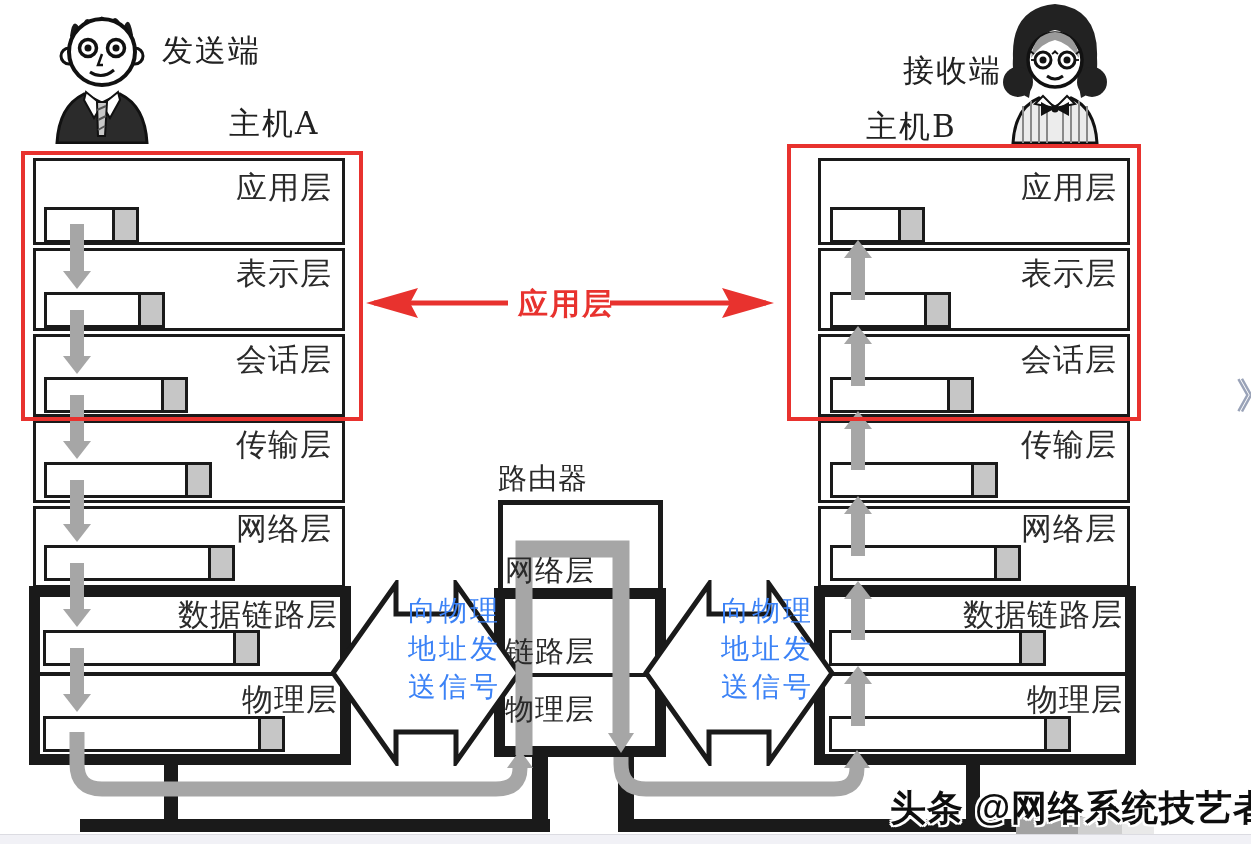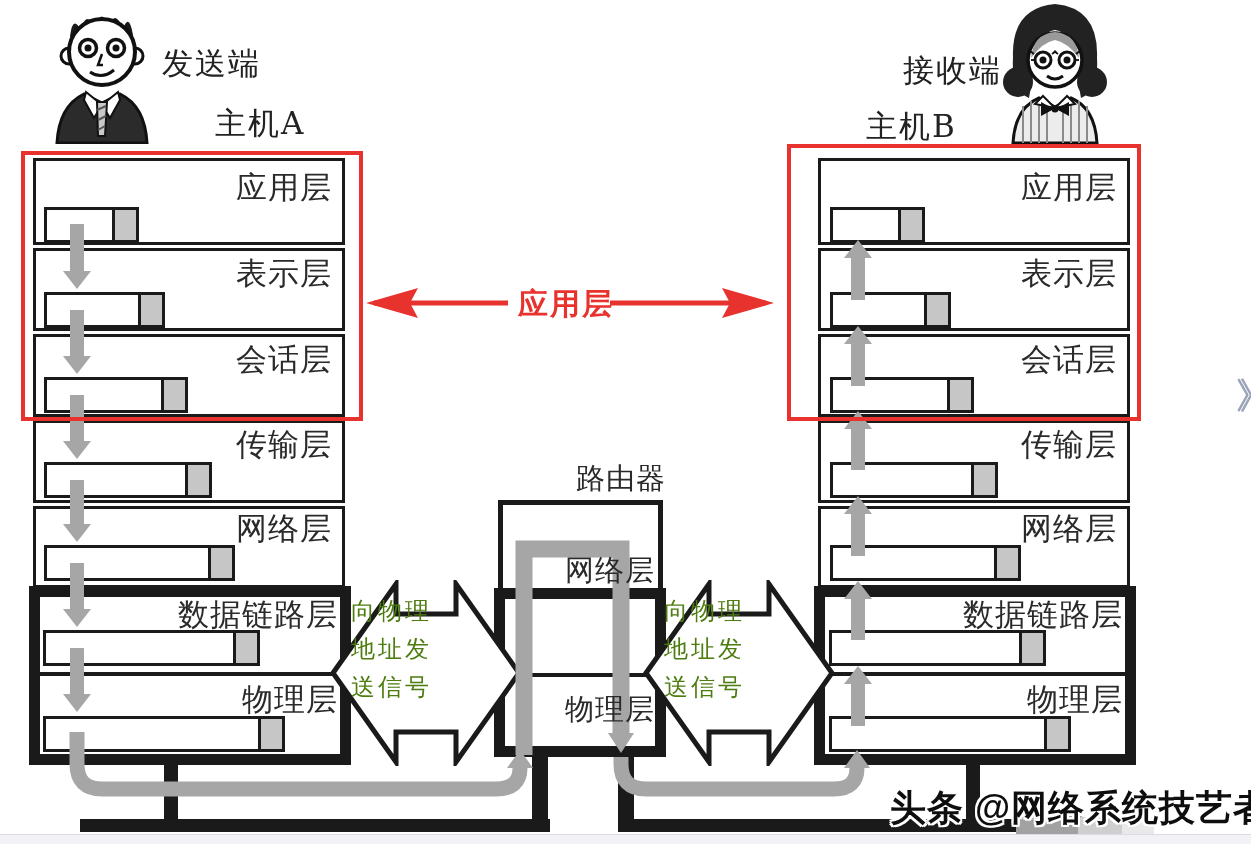--- a/index.html
+++ b/index.html
@@ -33,26 +33,26 @@
     position:absolute;right:0;top:0;bottom:0;width:24px;background:#c6c6c6;
     border-left:3px solid #1a1a1a;box-sizing:border-box;
   }
   .toplab{position:absolute;font-size:31px;color:#222;white-space:nowrap;letter-spacing:2px;}
   .redbox{position:absolute;border:4px solid #e8322e;box-sizing:border-box;}
   .redlab{
     position:absolute;color:#e8322e;font-size:30px;font-weight:bold;
     letter-spacing:2px;white-space:nowrap;
   }
   .routertxt{
-    position:absolute;left:505px;width:150px;text-align:right;font-size:29px;
+    position:absolute;left:505px;width:150px;text-align:left;font-size:29px;
     color:#2a2a2a;white-space:nowrap;letter-spacing:1px;
   }
   .sigtxt{
-    position:absolute;width:150px;text-align:left;font-size:24px;line-height:38px;
-    color:#4d7c0f;letter-spacing:3px;
+    position:absolute;width:150px;text-align:right;font-size:28px;line-height:38px;
+    color:#3b82f6;letter-spacing:3px;
   }
   .bus{position:absolute;background:#1a1a1a;}
   .watermark{
     position:absolute;font-family:"Liberation Sans","DejaVu Sans",sans-serif;
     font-weight:bold;font-size:36px;color:#0e0e0e;white-space:nowrap;letter-spacing:1px;
     text-shadow:-2px -2px 0 #fff,2px -2px 0 #fff,-2px 2px 0 #fff,2px 2px 0 #fff,
       0 -2px 0 #fff,0 2px 0 #fff,-2px 0 0 #fff,2px 0 0 #fff;
   }
   .blob{position:absolute;border-radius:4px;}
   .bottomstrip{
@@ -64,22 +64,22 @@
     font-family:"DejaVu Sans","Liberation Sans",sans-serif;
   }
   svg{display:block;}
   .overlay{position:absolute;left:0;top:0;pointer-events:none;}
 </style>
 </head>
 <body>
 
 <div id="stage">
 
-  <div class="toplab" style="left:162px;top:30px;margin-top:13px;">发送端</div>
-  <div class="toplab" style="left:215px;top:103px;">主机A</div>
+  <div class="toplab" style="left:162px;top:30px;">发送端</div>
+  <div class="toplab" style="left:229px;top:103px;">主机A</div>
   <div class="toplab" style="left:903px;top:50px;">接收端</div>
   <div class="toplab" style="left:866px;top:106px;">主机B</div>
 
   <div class="abs" style="left:40px;top:2px;">
     <svg width="124" height="142" viewBox="0 0 124 142">
       <path d="M30,34 Q33,12 41,29 Q46,6 55,27 Q61,3 69,25 Q75,6 83,27 Q89,10 93,33 L88,44 L34,44 Z" fill="#1a1a1a"></path>
       <path d="M17,141 Q19,104 44,92 L62,101 L80,92 Q105,104 107,141 Z" fill="#2b2b2b" stroke="#111" stroke-width="3"></path>
       <polygon points="46,90 62,103 54,116 44,98" fill="#fff" stroke="#111" stroke-width="2"></polygon>
       <polygon points="78,90 62,103 70,116 80,98" fill="#fff" stroke="#111" stroke-width="2"></polygon>
       <polygon points="57,100 67,100 65,134 58,134" fill="#c9c9c9" stroke="#111" stroke-width="2"></polygon>
@@ -276,20 +276,21 @@
 
   <div class="laylab" style="left:885px;top:170px;width:232px;">应用层</div>
   <div class="laylab" style="left:885px;top:256px;width:232px;">表示层</div>
   <div class="laylab" style="left:885px;top:342px;width:232px;">会话层</div>
   <div class="laylab" style="left:885px;top:427px;width:232px;">传输层</div>
   <div class="laylab" style="left:885px;top:511px;width:232px;">网络层</div>
   <div class="laylab" style="left:885px;top:597px;width:238px;">数据链路层</div>
   <div class="laylab" style="left:885px;top:682px;width:238px;">物理层</div>
 
   <div class="routertxt" style="top:551px;">网络层</div>
+  <div class="routertxt" style="top:632px;">链路层</div>
   <div class="routertxt" style="top:690px;">物理层</div>
 
   <div class="sigtxt" style="left:351px;top:592px;">
     <div>向物理</div>
     <div>地址发</div>
     <div>送信号</div>
   </div>
   <div class="sigtxt" style="left:664px;top:592px;">
     <div>向物理</div>
     <div>地址发</div>

